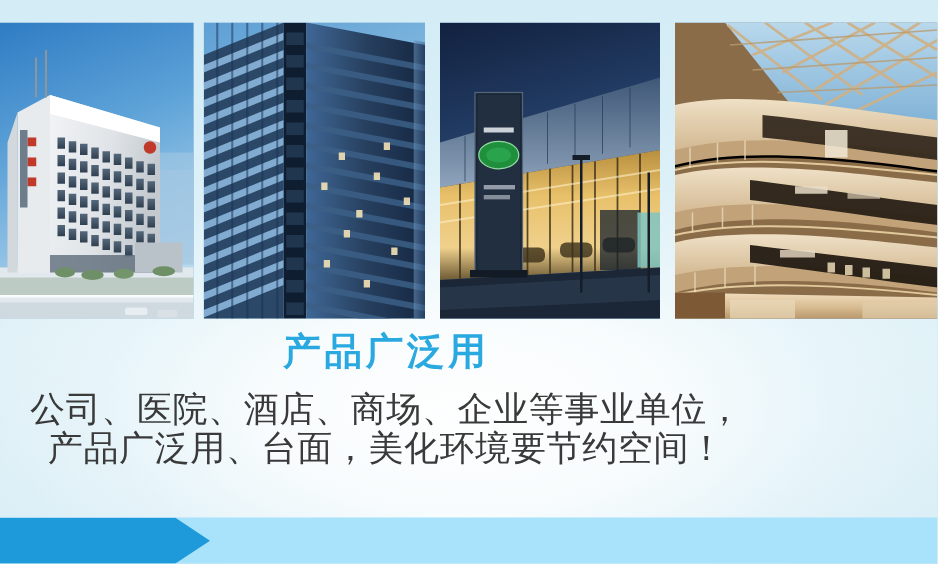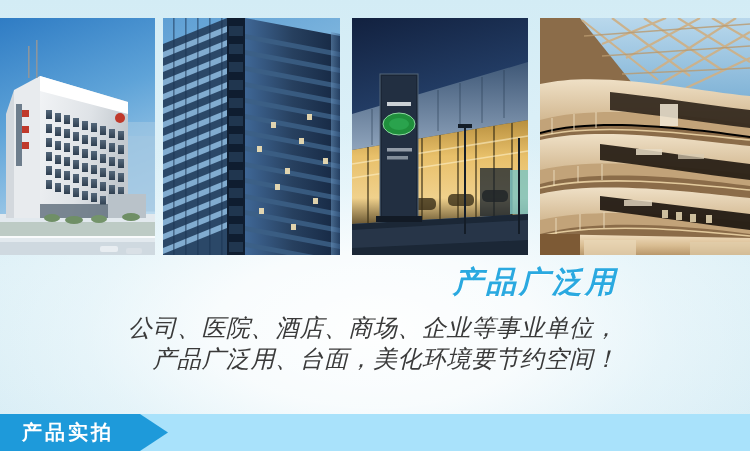--- a/index.html
+++ b/index.html
@@ -49,34 +49,33 @@
   .photo-4 { left: 540px; width: 210px; }
 
   .photo svg { display: block; width: 100%; height: 100%; }
 
   
   .text-block {
     position: absolute;
     left: 0;
     top: 262px;
     width: 618px;
-    text-align: right;
-    font-style: italic;
+    text-align: center;
   }
   .headline {
     font-size: 30px;
     font-weight: bold;
     color: #2aa9e0;
     letter-spacing: 3px;
     line-height: 40px;
     margin: 0 0 10px 0;
     text-shadow: 0 1px 0 rgba(255,255,255,0.85);
   }
   .subline {
-    font-size: 24px;
+    font-size: 28px;
     color: #3a3a3a;
     line-height: 31px;
     letter-spacing: 0.5px;
     margin: 0;
     white-space: nowrap;
   }
 
   
   .banner {
     position: absolute;
@@ -525,16 +524,15 @@
   </div>
 
   <div class="text-block">
     <div class="headline">产品广泛用</div>
     <div class="subline">公司、医院、酒店、商场、企业等事业单位，</div>
     <div class="subline">产品广泛用、台面，美化环境要节约空间！</div>
   </div>
 
   <div class="banner">
     <div class="banner-tab"></div>
-    <div class="banner-tab-label">产品实拍</div>
   </div>
 
 </div>
 
 </body></html>

